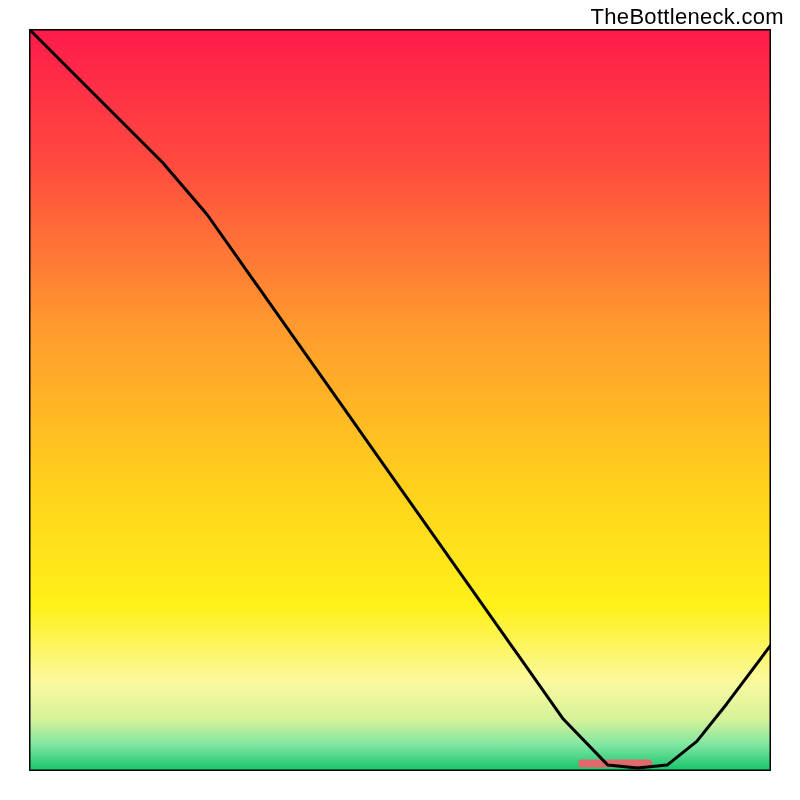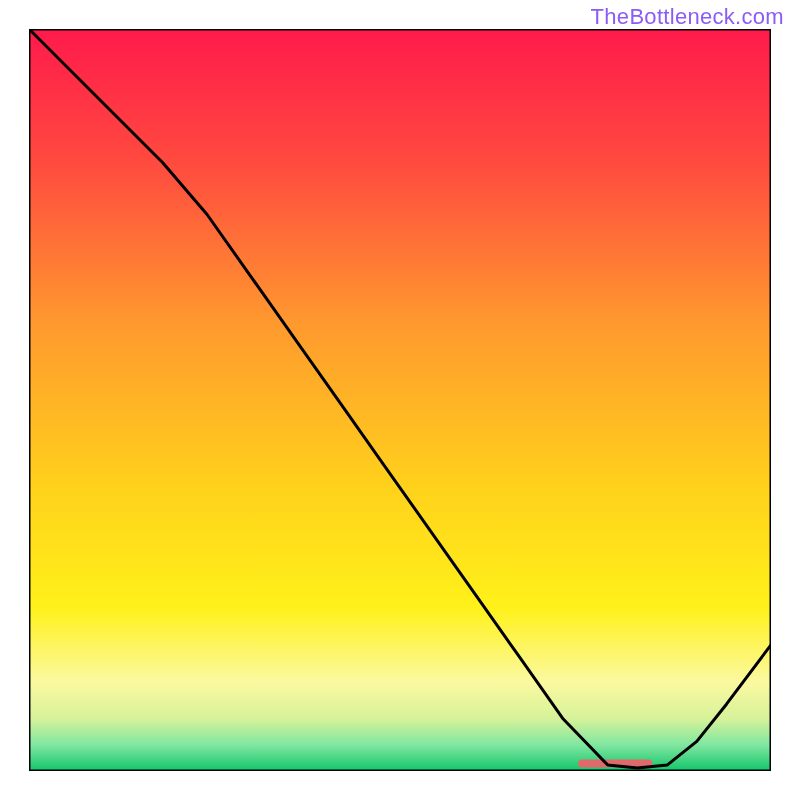--- a/index.html
+++ b/index.html
@@ -14,21 +14,21 @@
   .container {
     position: relative;
     width: 800px;
     height: 800px;
   }
   .attribution {
     position: absolute;
     top: 4px;
     right: 16px;
     font-size: 22px;
-    color: #8b5cf6;
+    color: #000000;
     letter-spacing: 0.3px;
     font-weight: 500;
   }
   .plot-wrap {
     position: absolute;
     left: 29px;
     top: 29px;
     width: 742px;
     height: 742px;
   }

